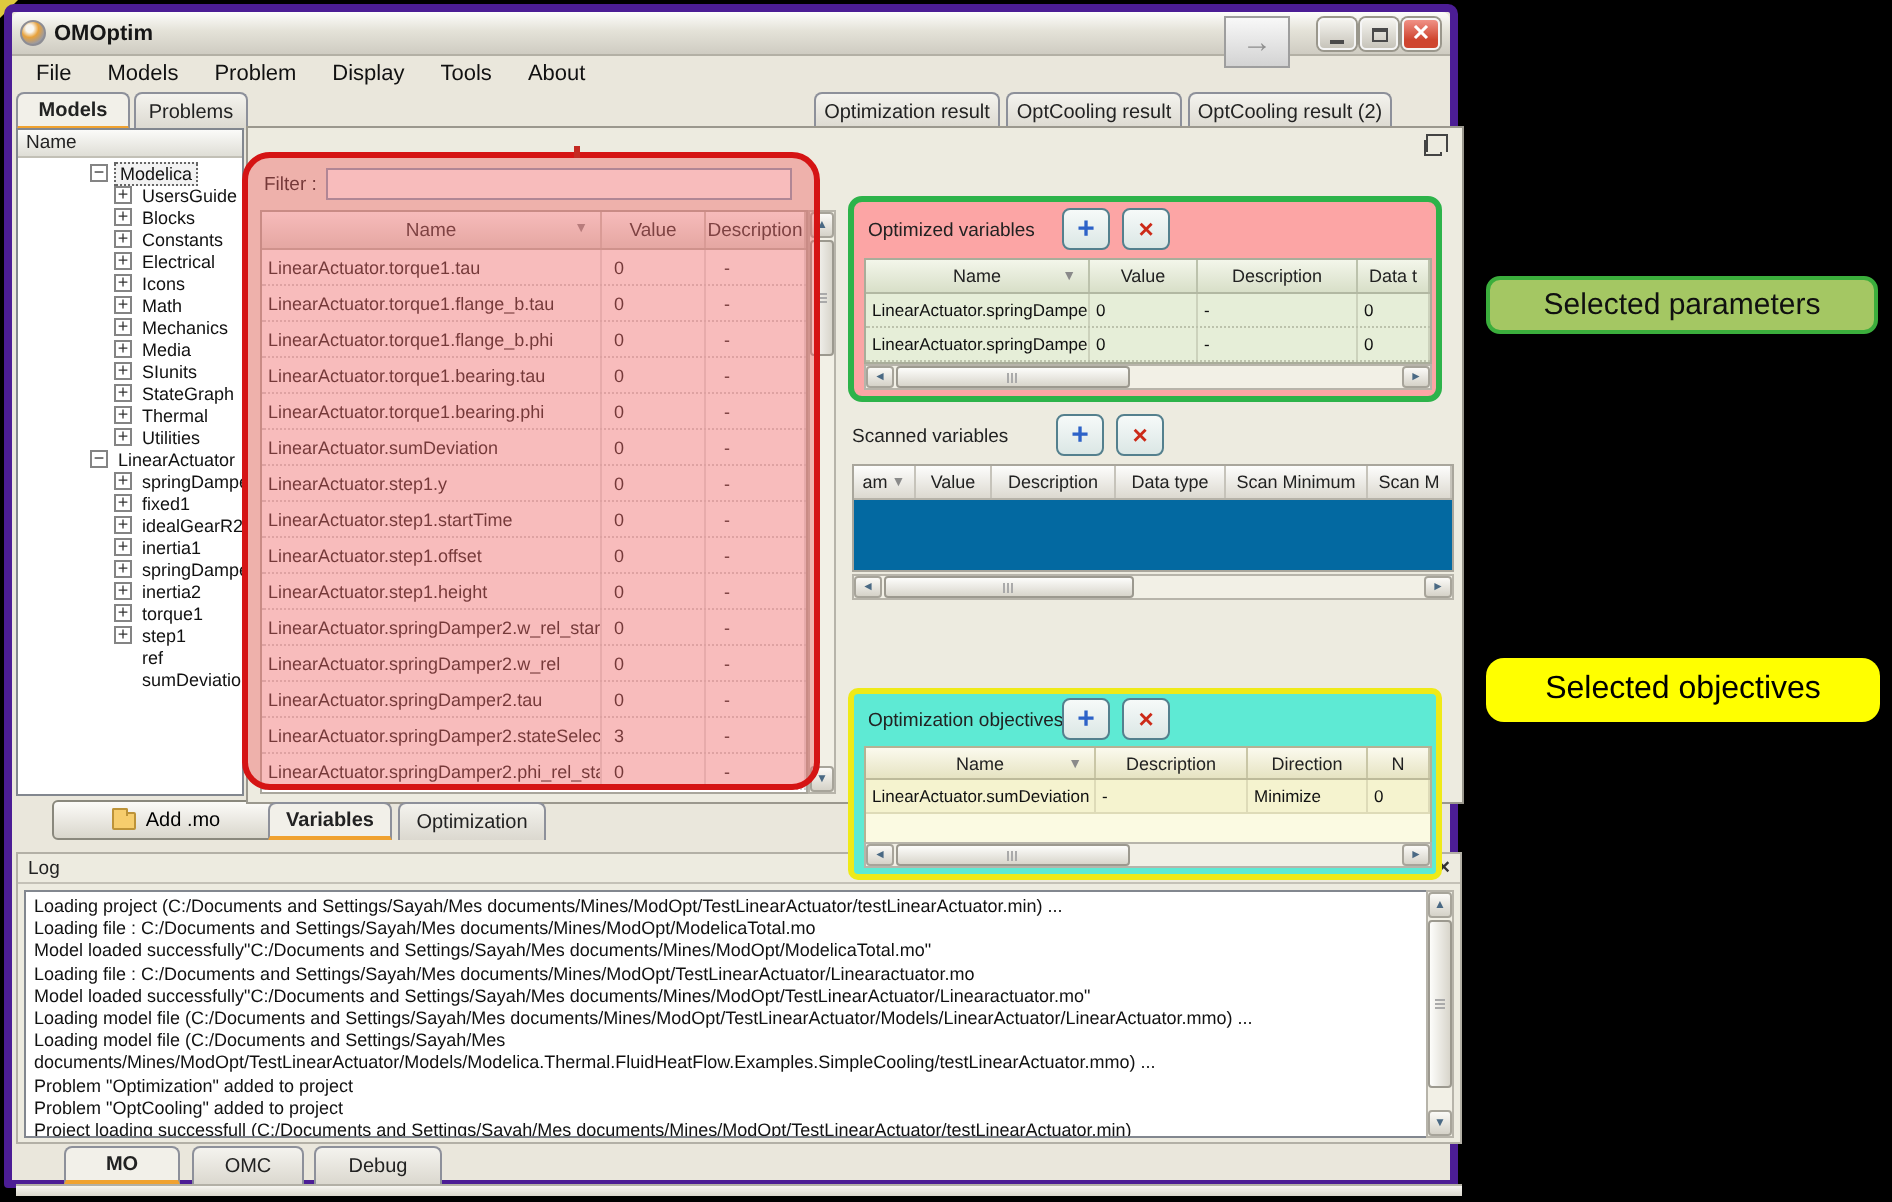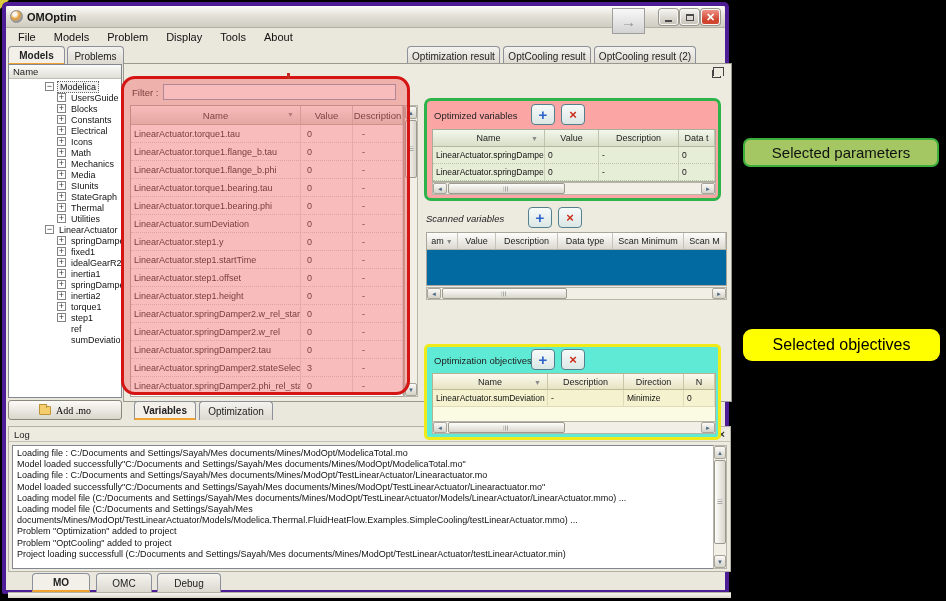--- a/index.html
+++ b/index.html
@@ -67,23 +67,23 @@
   .tree-box { width:9px; height:9px; border:1px solid #848484; background:#fff;
     margin-right:3px; position:relative; flex:none; }
   .tree-box::before { position:absolute; left:0; right:0; top:-1px; text-align:center;
     font-size:9px; line-height:9px; color:#333; }
   .tree-box.plus::before  { content:"+"; }
   .tree-box.minus::before { content:"\2212"; }
   .tree-box.leaf { visibility:hidden; }
   .tree-item.selected .tree-label { border:1px dotted #666; background:#f2f2f2; }
   .tree-label { padding:0 2px; white-space:nowrap; }
 
-  .addmo { position:absolute; left:2px; top:394px; width:114px; height:20px;
+  .addmo { position:absolute; left:20px; top:394px; width:114px; height:20px;
     border:1px solid #8a887d; border-radius:3px; background:linear-gradient(#fcfbf8,#d9d6cc);
-    display:flex; align-items:center; justify-content:center; gap:5px; font-size:10px;font-family:Liberation Serif, serif; }
+    display:flex; align-items:center; justify-content:center; gap:5px; font-size:10px; }
   .folder-icon { width:12px; height:9px; background:#f6cd6d; border:1px solid #bd9338;
     border-radius:1px; position:relative; }
   .folder-icon::before { content:""; position:absolute; left:-1px; top:-3px; width:6px;
     height:3px; background:#f6cd6d; border:1px solid #bd9338; border-bottom:none;
     border-radius:1px 1px 0 0; }
 
   
   .main-frame { position:absolute; left:117px; top:57px; width:609px; height:339px;
     border:1px solid #9b988e; background:#edebe0; }
   .float-ic { width:9px; height:8px; border:1px solid #444; position:relative; background:#edebe0; }
@@ -152,21 +152,21 @@
     border-bottom:1px solid #b2b8a2; font-size:9px; color:#222; }
   .gh { display:flex; align-items:center; justify-content:center;
     border-right:1px solid #bcc2ac; position:relative; overflow:hidden; white-space:nowrap; }
   .grow { display:flex; height:17px; border-bottom:1px dotted #bcc2ac; font-size:8.5px; color:#111; }
   .gc { display:flex; align-items:center; overflow:hidden; white-space:nowrap;
     border-right:1px solid #ccd2bc; padding-left:3px; }
   .og-name{width:112px;} .og-value{width:54px;} .og-desc{width:80px;} .og-dt{flex:1;}
   .opt-group .sbh { left:5px; bottom:3px; width:284px; }
 
   .scan-sect { position:absolute; left:418px; top:200px; width:308px; height:97px; }
-  .scan-sect .group-title { position:absolute; left:2px; top:7px;font-style:italic; }
+  .scan-sect .group-title { position:absolute; left:2px; top:7px; }
   .scan-sect .icon-btn.add { left:104px; top:1px; }
   .scan-sect .icon-btn.del { left:134px; top:1px; }
   .stable { position:absolute; left:2px; top:26px; width:301px; height:54px;
     background:#0369a1; border:1px solid #a9a69c; overflow:hidden; }
   .stable .ghead { background:linear-gradient(#fdfdfc,#dcd9d0); border-bottom:1px solid #b5b2a8; }
   .stable .gh { border-right:1px solid #c6c3ba; }
   .sc-name{width:31px;} .sc-value{width:38px;} .sc-desc{width:62px;}
   .sc-dt{width:55px;} .sc-min{width:71px;} .sc-max{flex:1;}
   .scan-sect .sbh { left:2px; top:81px; width:301px; }
 
@@ -580,20 +580,21 @@
 
     <div class="log-panel">
       <div class="log-head">
         <span>Log</span>
         <span class="log-head-icons">
           <span class="float-ic"></span>
           <span class="log-close">×</span>
         </span>
       </div>
       <div class="log-body">
+        <div class="log-line">Loading project (C:/Documents and Settings/Sayah/Mes documents/Mines/ModOpt/TestLinearActuator/testLinearActuator.min) ...</div>
           <div class="log-line">Loading file : C:/Documents and Settings/Sayah/Mes documents/Mines/ModOpt/ModelicaTotal.mo</div>
           <div class="log-line">Model loaded successfully"C:/Documents and Settings/Sayah/Mes documents/Mines/ModOpt/ModelicaTotal.mo"</div>
           <div class="log-line">Loading file : C:/Documents and Settings/Sayah/Mes documents/Mines/ModOpt/TestLinearActuator/Linearactuator.mo</div>
           <div class="log-line">Model loaded successfully"C:/Documents and Settings/Sayah/Mes documents/Mines/ModOpt/TestLinearActuator/Linearactuator.mo"</div>
           <div class="log-line">Loading model file (C:/Documents and Settings/Sayah/Mes documents/Mines/ModOpt/TestLinearActuator/Models/LinearActuator/LinearActuator.mmo) ...</div>
           <div class="log-line">Loading model file (C:/Documents and Settings/Sayah/Mes</div>
           <div class="log-line">documents/Mines/ModOpt/TestLinearActuator/Models/Modelica.Thermal.FluidHeatFlow.Examples.SimpleCooling/testLinearActuator.mmo) ...</div>
           <div class="log-line">Problem "Optimization" added to project</div>
           <div class="log-line">Problem "OptCooling" added to project</div>
           <div class="log-line">Project loading successfull (C:/Documents and Settings/Sayah/Mes documents/Mines/ModOpt/TestLinearActuator/testLinearActuator.min)</div>

